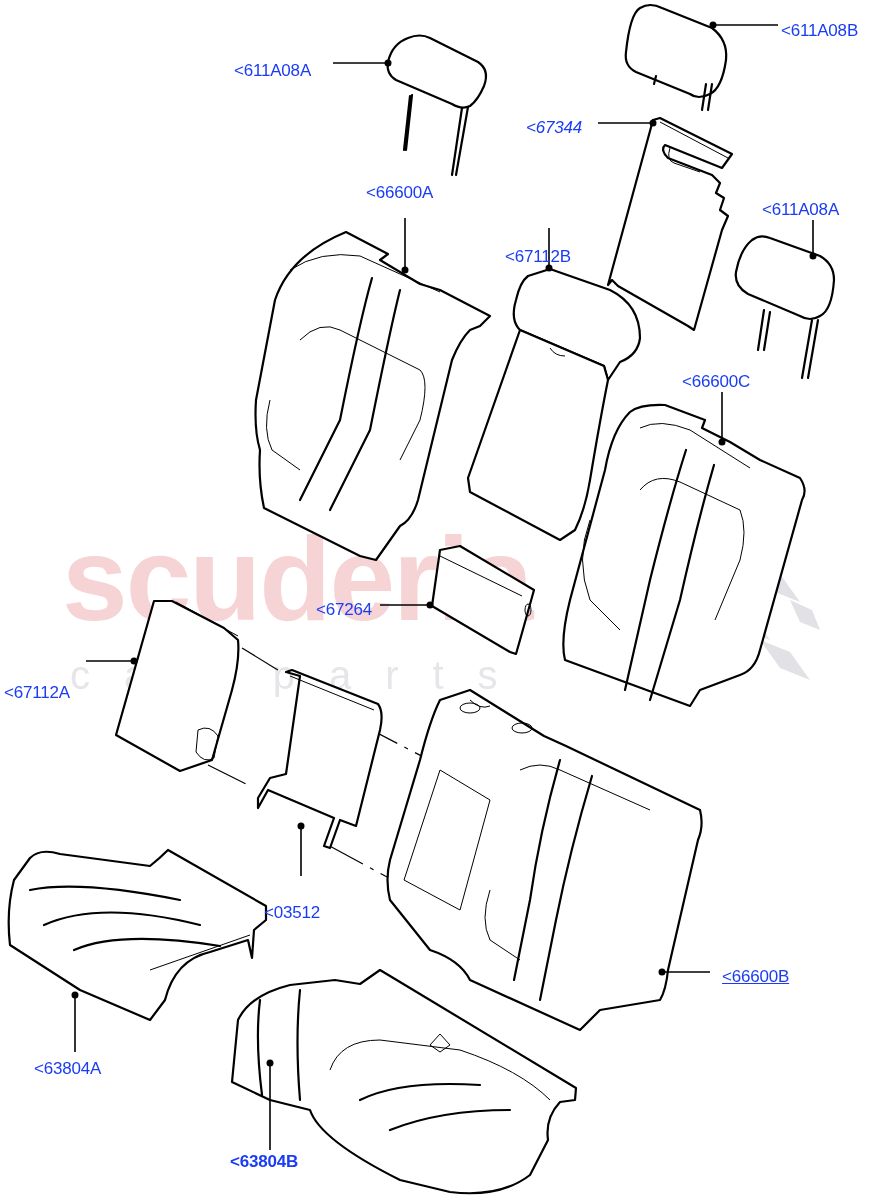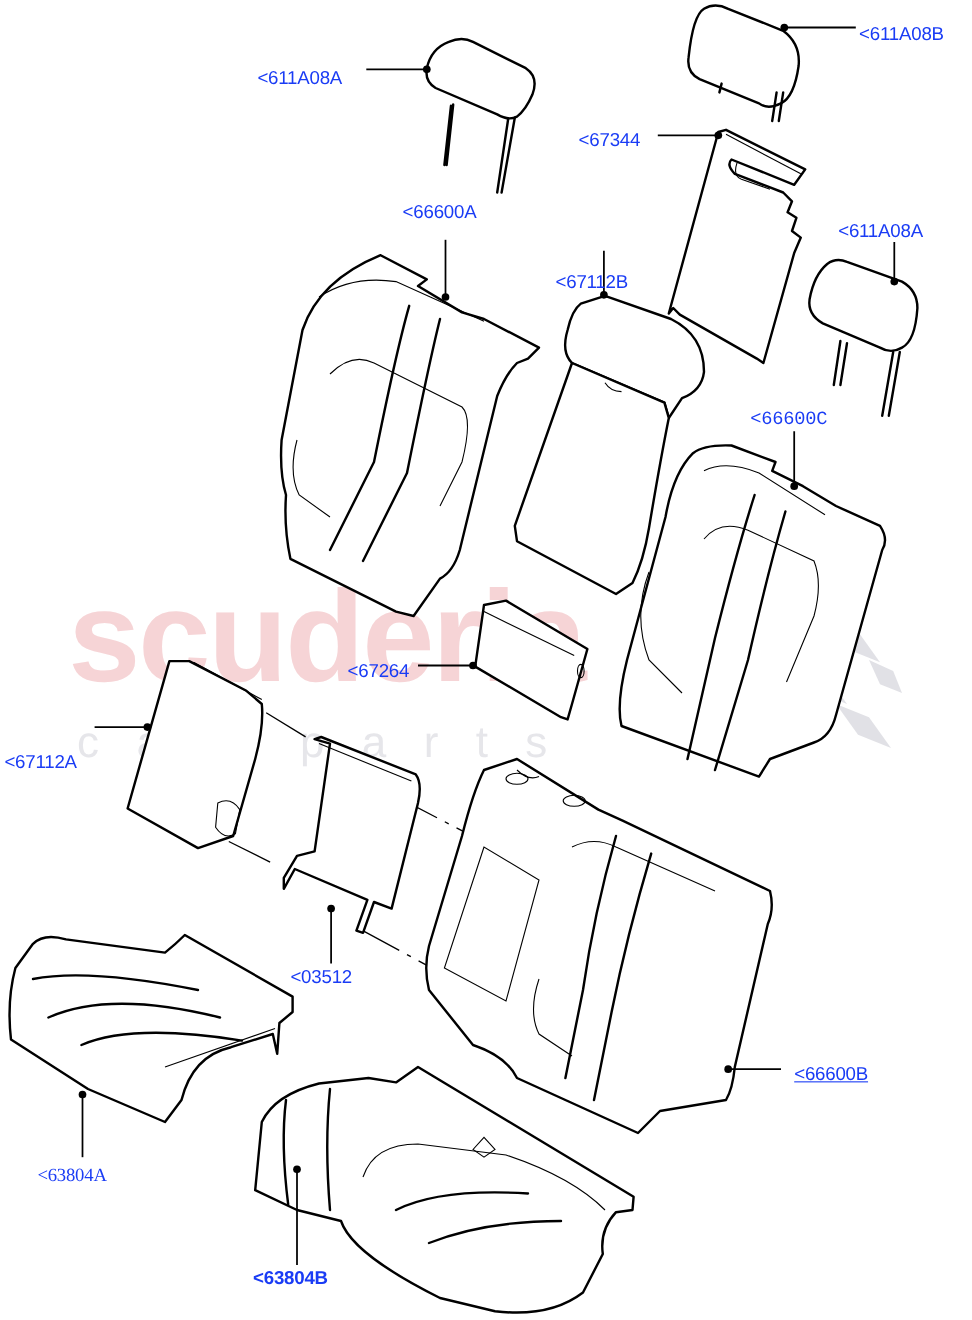--- a/index.html
+++ b/index.html
@@ -162,24 +162,24 @@
       <path class="ln" d="M360,1100 Q400,1080 480,1085"></path>
       <path class="ln" d="M390,1130 Q440,1110 510,1110"></path>
       <path class="thin" d="M430,1045 L440,1034 L450,1045 L440,1052 Z"></path>
     </g>
     <line class="lead" x1="270" y1="1064" x2="270" y2="1150"></line>
       <circle class="dot" cx="270" cy="1063" r="3.5"></circle>
   </svg>
 
   <div class="label" style="left:234px;top:62px;">&lt;611A08A</div>
   <div class="label" style="left:781px;top:22px;">&lt;611A08B</div>
-  <div class="label" style="left:526px;top:119px;">&lt;67344</div>
+  <div class="label" style="left:526px;top:119px;font-style:italic;">&lt;67344</div>
   <div class="label" style="left:762px;top:201px;">&lt;611A08A</div>
   <div class="label" style="left:366px;top:184px;">&lt;66600A</div>
   <div class="label" style="left:505px;top:208px;margin-top:40px;">&lt;67112B</div>
-  <div class="label" style="left:682px;top:373px;font-family:Liberation Mono, monospace;">&lt;66600C</div>
+  <div class="label" style="left:682px;top:373px;">&lt;66600C</div>
   <div class="label" style="left:316px;top:601px;">&lt;67264</div>
   <div class="label" style="left:4px;top:657px;margin-top:27px;">&lt;67112A</div>
-  <div class="label" style="left:264px;top:880px;">&lt;03512</div>
+  <div class="label" style="left:264px;top:904px;">&lt;03512</div>
   <div class="label" style="left:722px;top:968px;text-decoration:underline;">&lt;66600B</div>
-  <div class="label" style="left:34px;top:1060px;font-family:Liberation Serif, serif;">&lt;63804A</div>
+  <div class="label" style="left:34px;top:1060px;">&lt;63804A</div>
   <div class="label" style="left:230px;top:1153px;font-weight:bold;">&lt;63804B</div>
 </div>
 
 </body></html>

